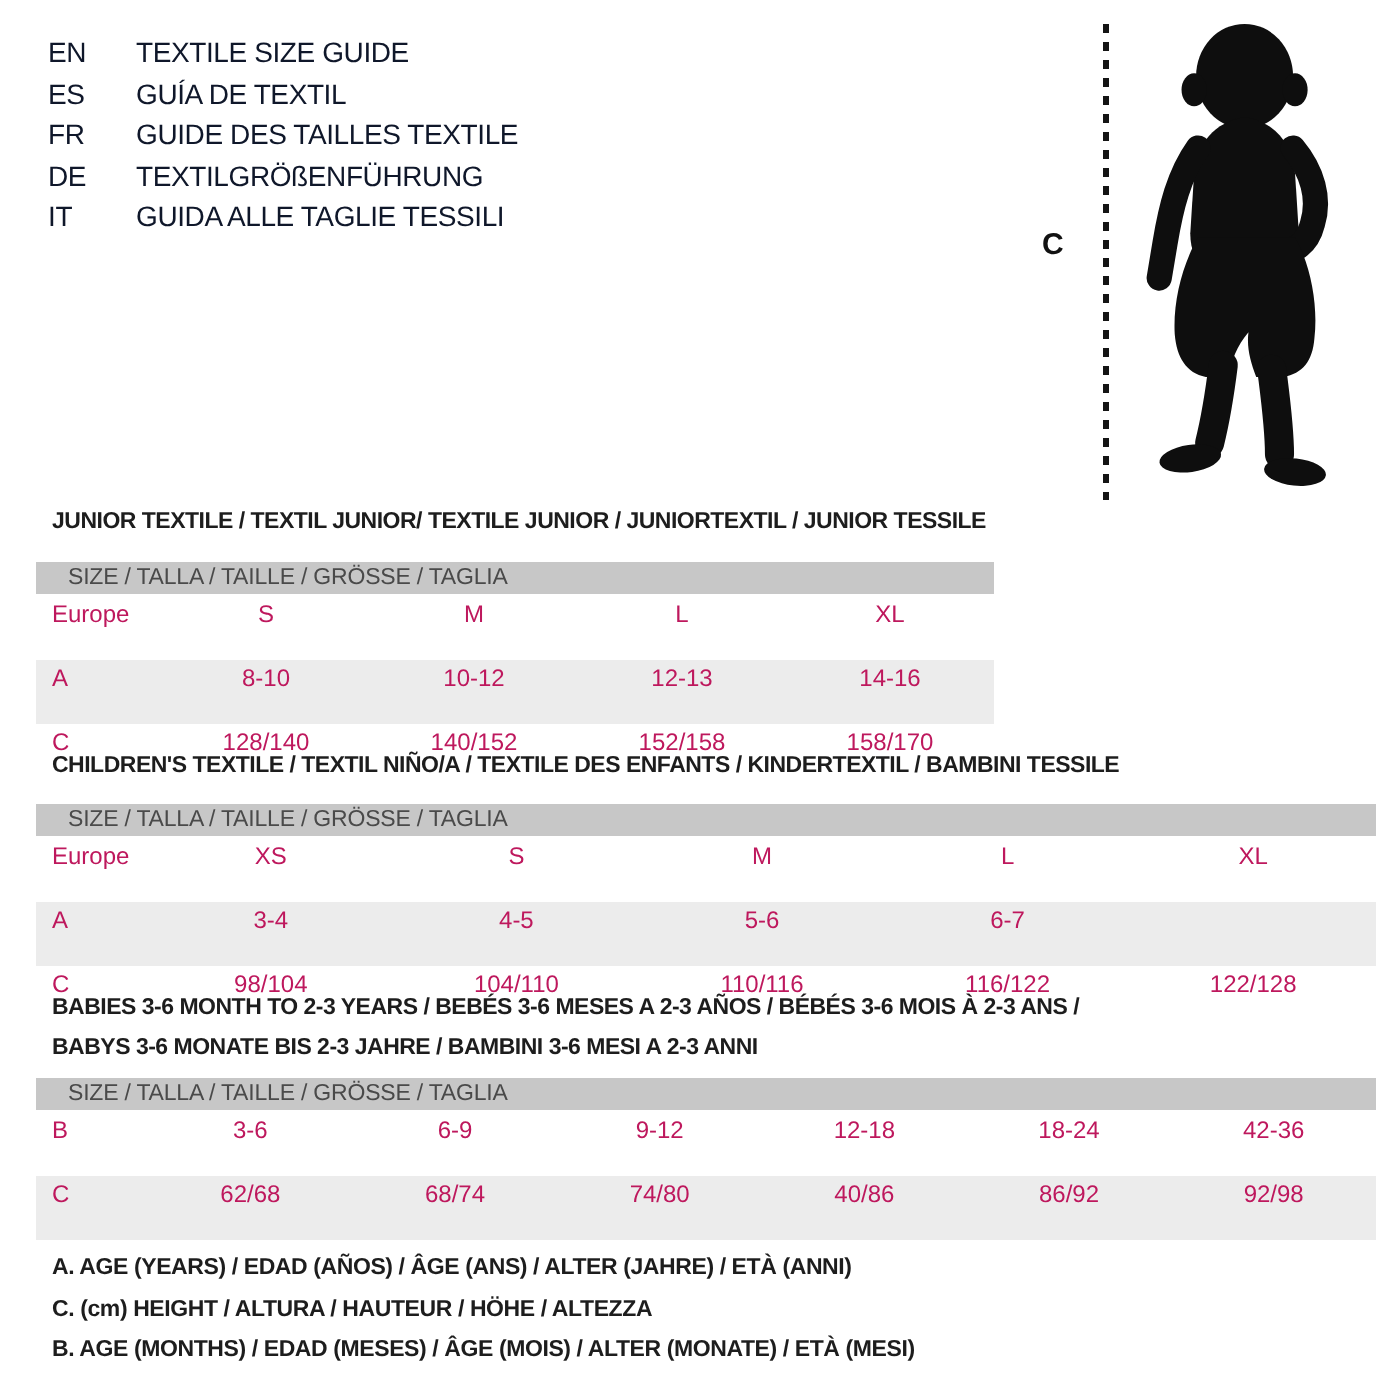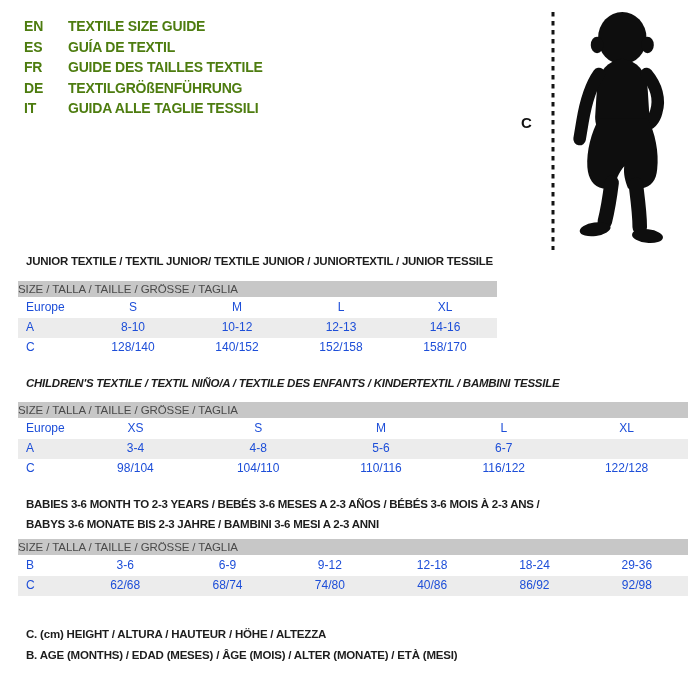--- a/index.html
+++ b/index.html
@@ -9,22 +9,22 @@
     background:#ffffff;
     position:relative;
     color:#2b2b2b;
   }
   .canvas { position:absolute; inset:0; width:700px; height:700px; background:#ffffff; overflow:hidden; }
 
   
   .lang-block {
     position:absolute; left:24px; top:16px;
     display:grid; grid-template-columns:44px auto;
-    line-height:20.5px; font-size:14px; font-weight:bold;
-    letter-spacing:-0.2px; color:#4d7c0f; white-space:nowrap;
+    line-height:20.5px; font-size:14px; font-weight:normal;
+    letter-spacing:-0.2px; color:#0f172a; white-space:nowrap;
   }
 
   
   .figure-block { position:absolute; left:505px; top:4px; width:192px; height:250px; }
   .measure-c {
     position:absolute; left:16px; top:110px;
     font-size:15px; font-weight:bold; color:#111111;
   }
   .figure-svg { position:absolute; left:0; top:0; }
 
@@ -35,42 +35,42 @@
     color:#1d1d1d; white-space:nowrap; line-height:20px;
   }
 
   
   .size-table { position:absolute; left:18px; font-size:12px; }
   .size-table.narrow { width:479px; }
   .size-table.wide   { width:670px; }
   .t-head {
     background:#c7c7c7; color:#4a4a4a;
     height:16px; line-height:16px; font-size:11.5px;
-    padding-left:0; letter-spacing:-0.1px; margin-bottom:1px;
+    padding-left:16px; letter-spacing:-0.1px; margin-bottom:1px;
     white-space:nowrap;
   }
-  .t-row { display:grid; height:20px; line-height:18px; color:#1d4ed8; }
+  .t-row { display:grid; height:32px; line-height:18px; color:#be185d; }
   .t-row.alt { background:#ececec; }
   .t-label { padding-left:8px; text-align:left; }
   .t-cell  { text-align:center; }
   .cols4 { grid-template-columns:63px repeat(4, 1fr); }
   .cols5 { grid-template-columns:56px repeat(5, 1fr); }
   .cols6 { grid-template-columns:56px repeat(6, 1fr); }
 
   
   .legend-block {
     position:absolute; left:26px; top:624px;
     font-size:11.5px; font-weight:bold; letter-spacing:-0.2px;
     line-height:20.5px; color:#1d1d1d; white-space:nowrap;
   }
 
   
   #title-1  { top:251px; }
   #table-1  { top:281px; }
-  #title-2  { top:373px;font-style:italic; }
+  #title-2  { top:373px; }
   #table-2  { top:402px; }
   #title-3  { top:494px; }
   #table-3  { top:539px; }
 </style>
 </head>
 <body>
 
 <div class="canvas">
 
   <div class="lang-block">
@@ -146,21 +146,21 @@
       <span class="t-label">Europe</span>
       <span class="t-cell">XS</span>
       <span class="t-cell">S</span>
       <span class="t-cell">M</span>
       <span class="t-cell">L</span>
       <span class="t-cell">XL</span>
     </div>
     <div class="t-row cols5 alt">
       <span class="t-label">A</span>
       <span class="t-cell">3-4</span>
-      <span class="t-cell">4-8</span>
+      <span class="t-cell">4-5</span>
       <span class="t-cell">5-6</span>
       <span class="t-cell">6-7</span>
     </div>
     <div class="t-row cols5">
       <span class="t-label">C</span>
       <span class="t-cell">98/104</span>
       <span class="t-cell">104/110</span>
       <span class="t-cell">110/116</span>
       <span class="t-cell">116/122</span>
       <span class="t-cell">122/128</span>
@@ -173,31 +173,32 @@
   </div>
   <div class="size-table wide" id="table-3">
     <div class="t-head">SIZE / TALLA / TAILLE / GRÖSSE / TAGLIA</div>
     <div class="t-row cols6">
       <span class="t-label">B</span>
       <span class="t-cell">3-6</span>
       <span class="t-cell">6-9</span>
       <span class="t-cell">9-12</span>
       <span class="t-cell">12-18</span>
       <span class="t-cell">18-24</span>
-      <span class="t-cell">29-36</span>
+      <span class="t-cell">42-36</span>
     </div>
     <div class="t-row cols6 alt">
       <span class="t-label">C</span>
       <span class="t-cell">62/68</span>
       <span class="t-cell">68/74</span>
       <span class="t-cell">74/80</span>
       <span class="t-cell">40/86</span>
       <span class="t-cell">86/92</span>
       <span class="t-cell">92/98</span>
     </div>
   </div>
 
   <div class="legend-block">
+    <div>A. AGE (YEARS) / EDAD (AÑOS) / ÂGE (ANS) / ALTER (JAHRE) / ETÀ (ANNI)</div>
     <div>C. (cm) HEIGHT / ALTURA / HAUTEUR / HÖHE / ALTEZZA</div>
     <div>B. AGE (MONTHS) / EDAD (MESES) / ÂGE (MOIS) / ALTER (MONATE) / ETÀ (MESI)</div>
   </div>
 
 </div>
 
 </body></html>

